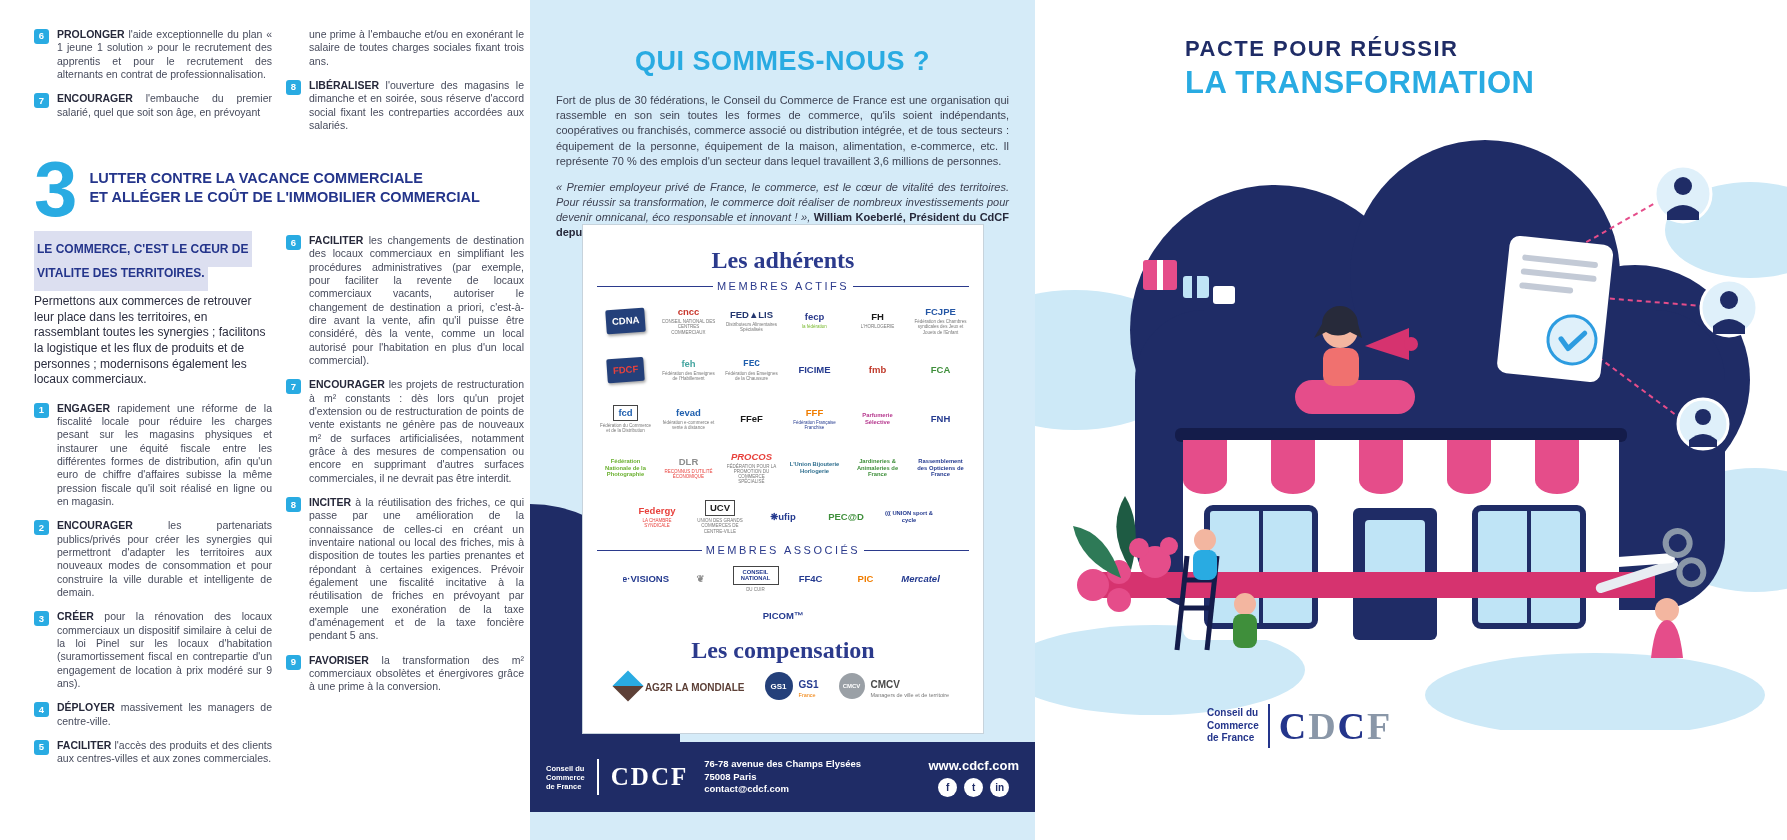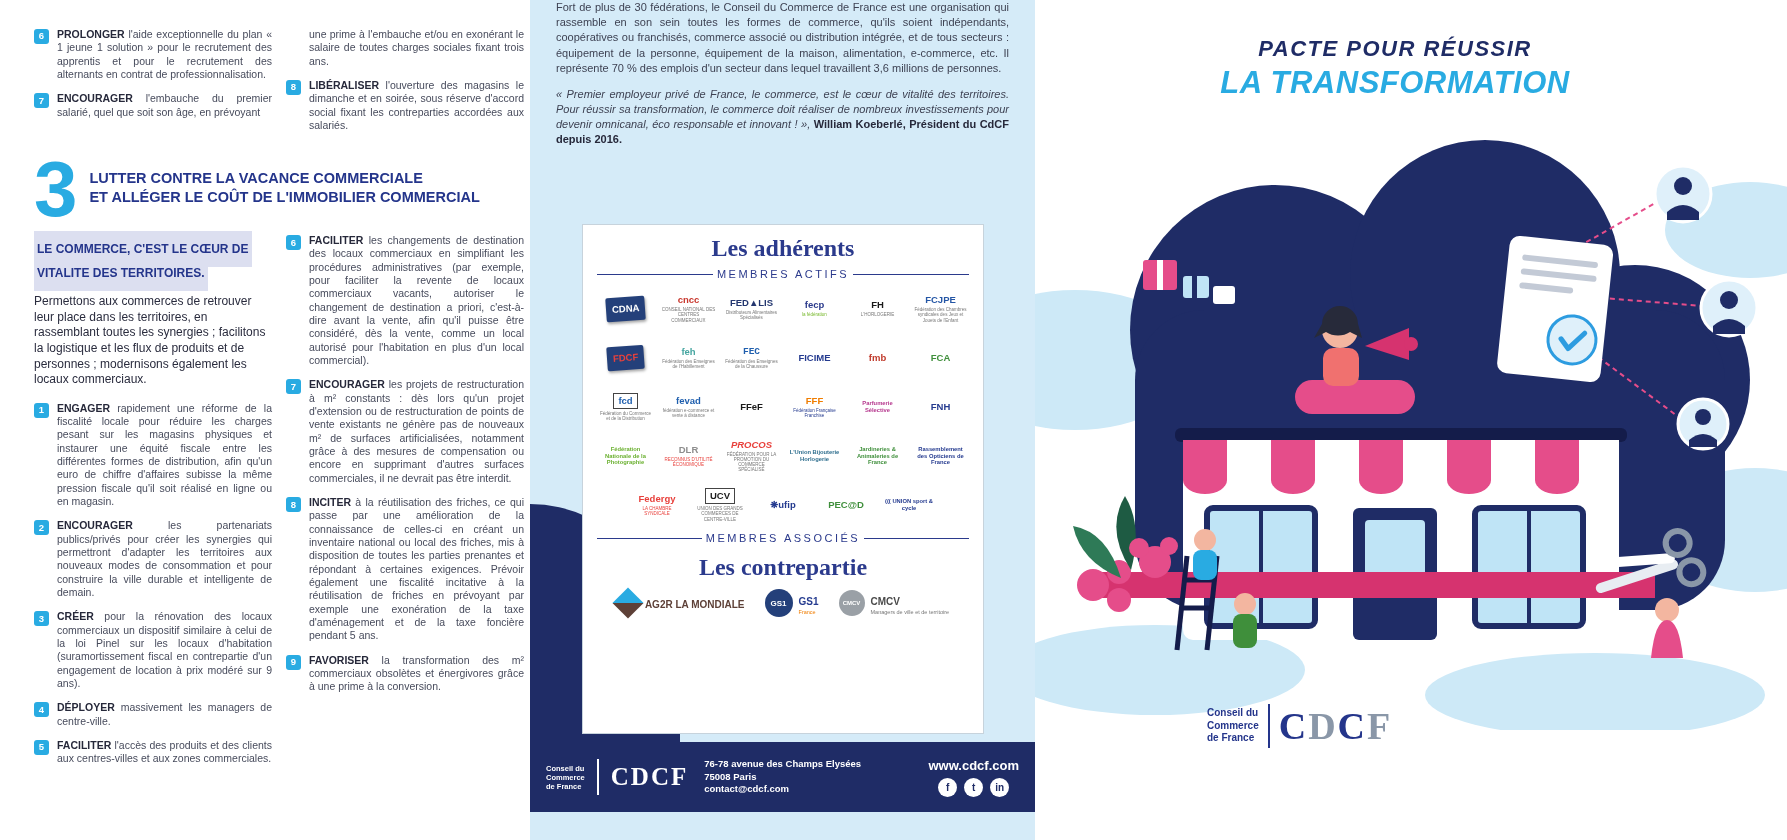--- a/index.html
+++ b/index.html
@@ -22,21 +22,21 @@
   .intro{font-weight:normal;color:#2a2c3e;font-size:12px;line-height:1.3;margin:0 0 14px 0;}
 
   
   .panel-mid{position:absolute;left:530px;top:0;width:505px;height:840px;background:#d5ebf8;box-sizing:border-box;}
   .navy-corner{position:absolute;left:0;bottom:96px;width:150px;height:240px;background:#1f2c66;border-top-right-radius:150px 170px;}
   .mid-title{text-align:center;color:#29abe2;font-size:27px;font-weight:800;letter-spacing:.5px;margin:46px 28px 16px 28px;}
   .mid-para{margin:0 26px;font-size:11px;text-align:justify;color:#3e4253;line-height:1.38;}
   .mid-quote{margin:11px 26px;font-size:11px;text-align:justify;color:#3e4253;line-height:1.38;}
   .mid-quote em{font-style:italic;}
   .mid-quote b{font-style:normal;color:#26283a;}
-  .card{position:absolute;left:52px;top:224px;width:402px;bottom:106px;background:#fff;border:1px solid #c7d3dc;box-sizing:border-box;padding:8px 14px;display:flex;flex-direction:column;}
+  .card{position:absolute;left:52px;top:224px;width:402px;bottom:106px;background:#fff;border:1px solid #c7d3dc;box-sizing:border-box;padding:20px 14px;display:flex;flex-direction:column;}
   .serif-h{font-family:"Liberation Serif",serif;font-weight:bold;color:#2b3a8c;text-align:center;font-size:24px;margin:2px 0 4px 0;}
   .divider{display:flex;align-items:center;gap:4px;color:#2b3a8c;font-size:11px;letter-spacing:2.5px;margin:2px 0 8px 0;font-weight:500;}
   .divider .line{flex:1;height:1px;background:#2b3a8c;}
   .logo-grid{display:flex;flex-wrap:wrap;justify-content:center;gap:7px 9px;margin-bottom:4px;}
   .logo{width:54px;height:42px;display:flex;flex-direction:column;align-items:center;justify-content:center;text-align:center;overflow:hidden;}
   .logo-grid.assoc .logo{height:30px;width:46px;}
   .logo-main{font-size:9.5px;font-weight:bold;line-height:1.05;color:#333;}
   .logo-sub{font-size:4.5px;color:#777;margin-top:2px;line-height:1.15;}
   .logo-sub:empty{display:none;}
   .tiny .logo-main{font-size:5.8px;line-height:1.15;}
@@ -57,21 +57,21 @@
   .f-bar{width:2px;height:36px;background:#fff;}
   .f-acronym{font-size:25px;font-weight:bold;letter-spacing:2px;font-family:"Liberation Serif",serif;}
   .f-address{font-size:9.5px;font-weight:bold;line-height:1.35;margin-left:4px;}
   .f-right{margin-left:auto;text-align:center;}
   .f-web{font-size:13px;font-weight:bold;margin-bottom:5px;}
   .f-social{display:flex;gap:7px;justify-content:center;}
   .s-circle{width:19px;height:19px;border-radius:50%;background:#fff;color:#1f2c66;font-size:10px;font-weight:bold;display:flex;align-items:center;justify-content:center;cursor:pointer;}
 
   
   .panel-right{position:absolute;left:1035px;top:0;width:752px;height:840px;background:#fff;overflow:hidden;}
-  .cover-title{position:absolute;top:36px;left:150px;width:420px;text-align:center;z-index:2;font-style:italic;}
+  .cover-title{position:absolute;top:36px;left:150px;width:420px;text-align:left;z-index:2;}
   .cover-t1{color:#1f2c66;font-size:22px;font-weight:bold;letter-spacing:1.5px;margin-bottom:4px;}
   .cover-t2,.cover-t3{color:#29abe2;font-size:31px;font-weight:800;line-height:1.08;letter-spacing:.5px;}
   .illustration{position:absolute;left:0;top:110px;z-index:1;}
   .cover-logo{position:absolute;left:172px;bottom:92px;display:flex;align-items:center;gap:9px;z-index:2;}
   .cl-org{font-size:10px;color:#24358b;line-height:1.25;font-weight:bold;}
   .cl-bar{width:2px;height:44px;background:#24358b;}
   .cl-acronym{font-size:38px;font-weight:bold;font-family:"Liberation Serif",serif;letter-spacing:2px;}
 </style>
 </head>
 <body>
@@ -166,20 +166,21 @@
           <div class="item">
             <span class="badge">9</span>
             <b>FAVORISER</b> <span>la transformation des m² commerciaux obsolètes et énergivores grâce à une prime à la conversion.</span>
           </div>
         </div>
     </div>
   </section>
 
   <section class="panel-mid">
     <div class="navy-corner"></div>
+    <h1 class="mid-title">QUI SOMMES-NOUS ?</h1>
     <p class="mid-para">Fort de plus de 30 fédérations, le Conseil du Commerce de France est une organisation qui rassemble en son sein toutes les formes de commerce, qu'ils soient indépendants, coopératives ou franchisés, commerce associé ou distribution intégrée, et de tous secteurs : équipement de la personne, équipement de la maison, alimentation, e-commerce, etc. Il représente 70 % des emplois d'un secteur dans lequel travaillent 3,6 millions de personnes.</p>
     <p class="mid-quote"><em>« Premier employeur privé de France, le commerce, est le cœur de vitalité des territoires. Pour réussir sa transformation, le commerce doit réaliser de nombreux investissements pour devenir omnicanal, éco responsable et innovant ! », </em><b>William Koeberlé, Président du CdCF depuis 2016.</b></p>
 
     <div class="card">
       <h2 class="serif-h">Les adhérents</h2>
       <div class="divider">
         <span class="line"></span>
         <span>MEMBRES ACTIFS</span>
         <span class="line"></span>
       </div>
@@ -328,21 +329,58 @@
           <div class="logo tiny">
             <div class="logo-main" style="color: rgb(36, 58, 143);">((( UNION sport &amp; cycle</div>
 
           </div>
         </div>
       <div class="divider">
         <span class="line"></span>
         <span>MEMBRES ASSOCIÉS</span>
         <span class="line"></span>
       </div>
-      <h2 class="serif-h">Les contrepartie</h2>
+      <div class="logo-grid assoc">
+
+          <div class="logo">
+            <div class="logo-main" style="color: rgb(36, 58, 143);">e·VISIONS</div>
+
+          </div>
+
+          <div class="logo">
+            <div class="logo-main" style="color: rgb(138, 138, 138);">❦</div>
+
+          </div>
+
+          <div class="logo tiny box">
+            <div class="logo-main" style="color: rgb(36, 58, 143);">CONSEIL NATIONAL</div>
+            <div class="logo-sub">DU CUIR</div>
+          </div>
+
+          <div class="logo">
+            <div class="logo-main" style="color: rgb(36, 58, 143);">FF4C</div>
+
+          </div>
+
+          <div class="logo">
+            <div class="logo-main" style="color: rgb(240, 125, 0);">PIC</div>
+
+          </div>
+
+          <div class="logo italic">
+            <div class="logo-main" style="color: rgb(36, 58, 143);">Mercatel</div>
+
+          </div>
+
+          <div class="logo">
+            <div class="logo-main" style="color: rgb(36, 58, 143);">PICOM™</div>
+
+          </div>
+        </div>
+      <h2 class="serif-h">Les compensation</h2>
       <div class="partner-row">
 
           <div class="partner">
             <span class="p-icon icon-diamond"></span>
             <span>
               <span class="p-label" style="color: rgb(93, 64, 55);">AG2R LA MONDIALE</span>
               
             </span>
           </div>
 

